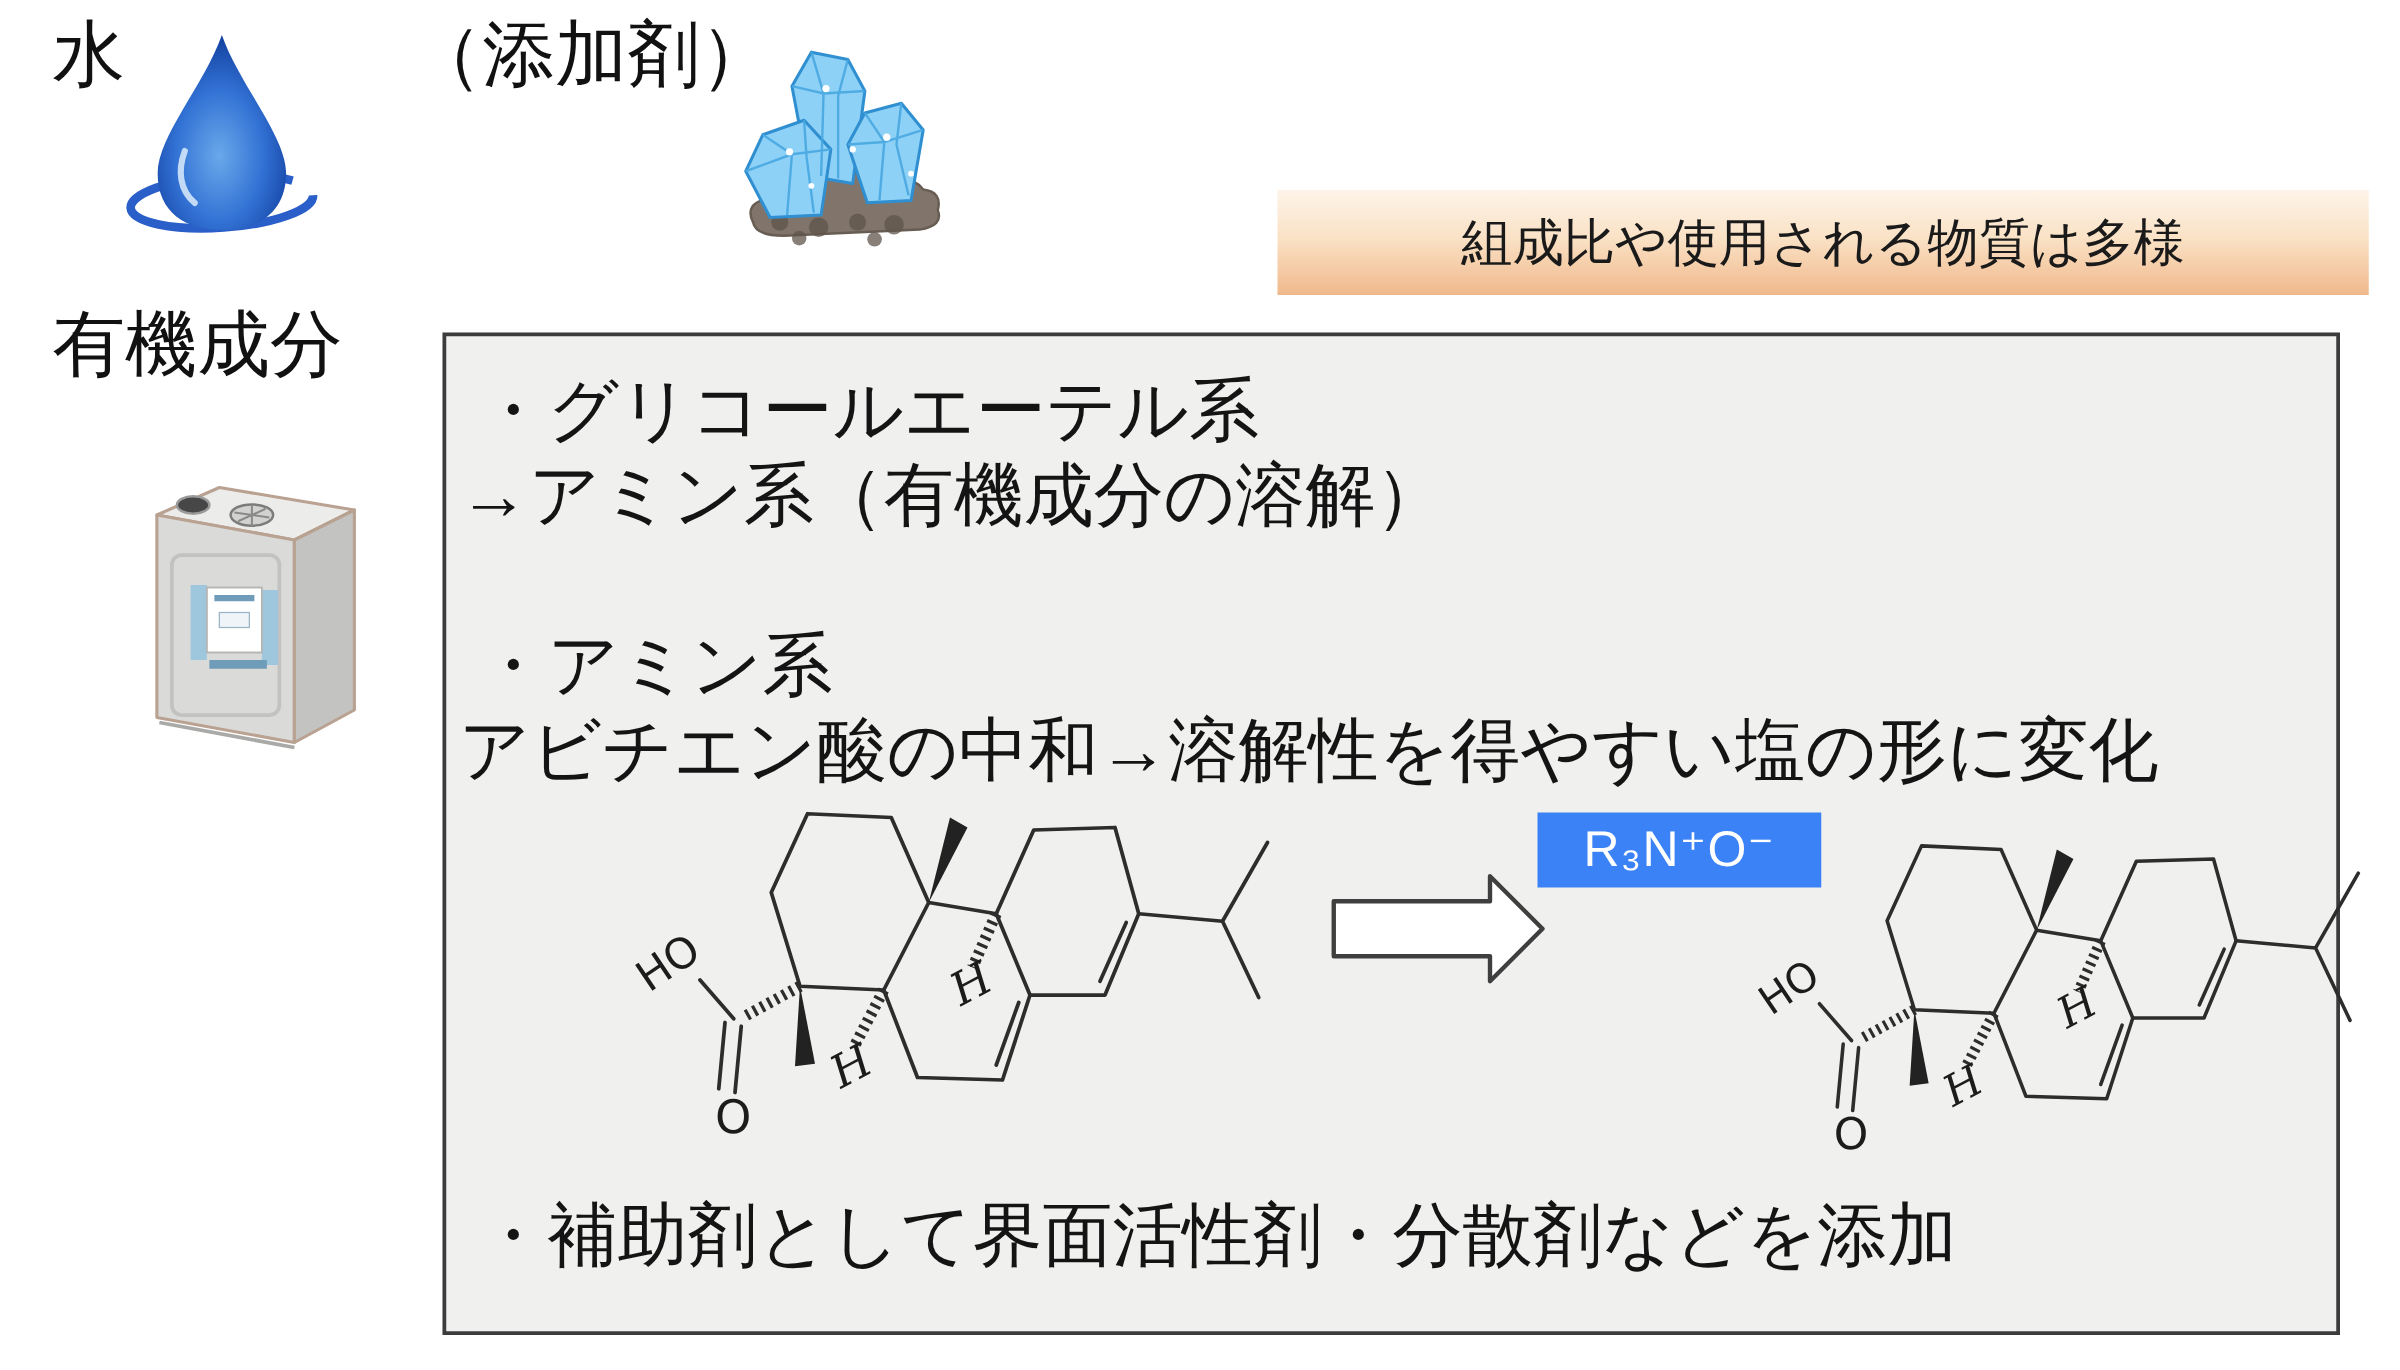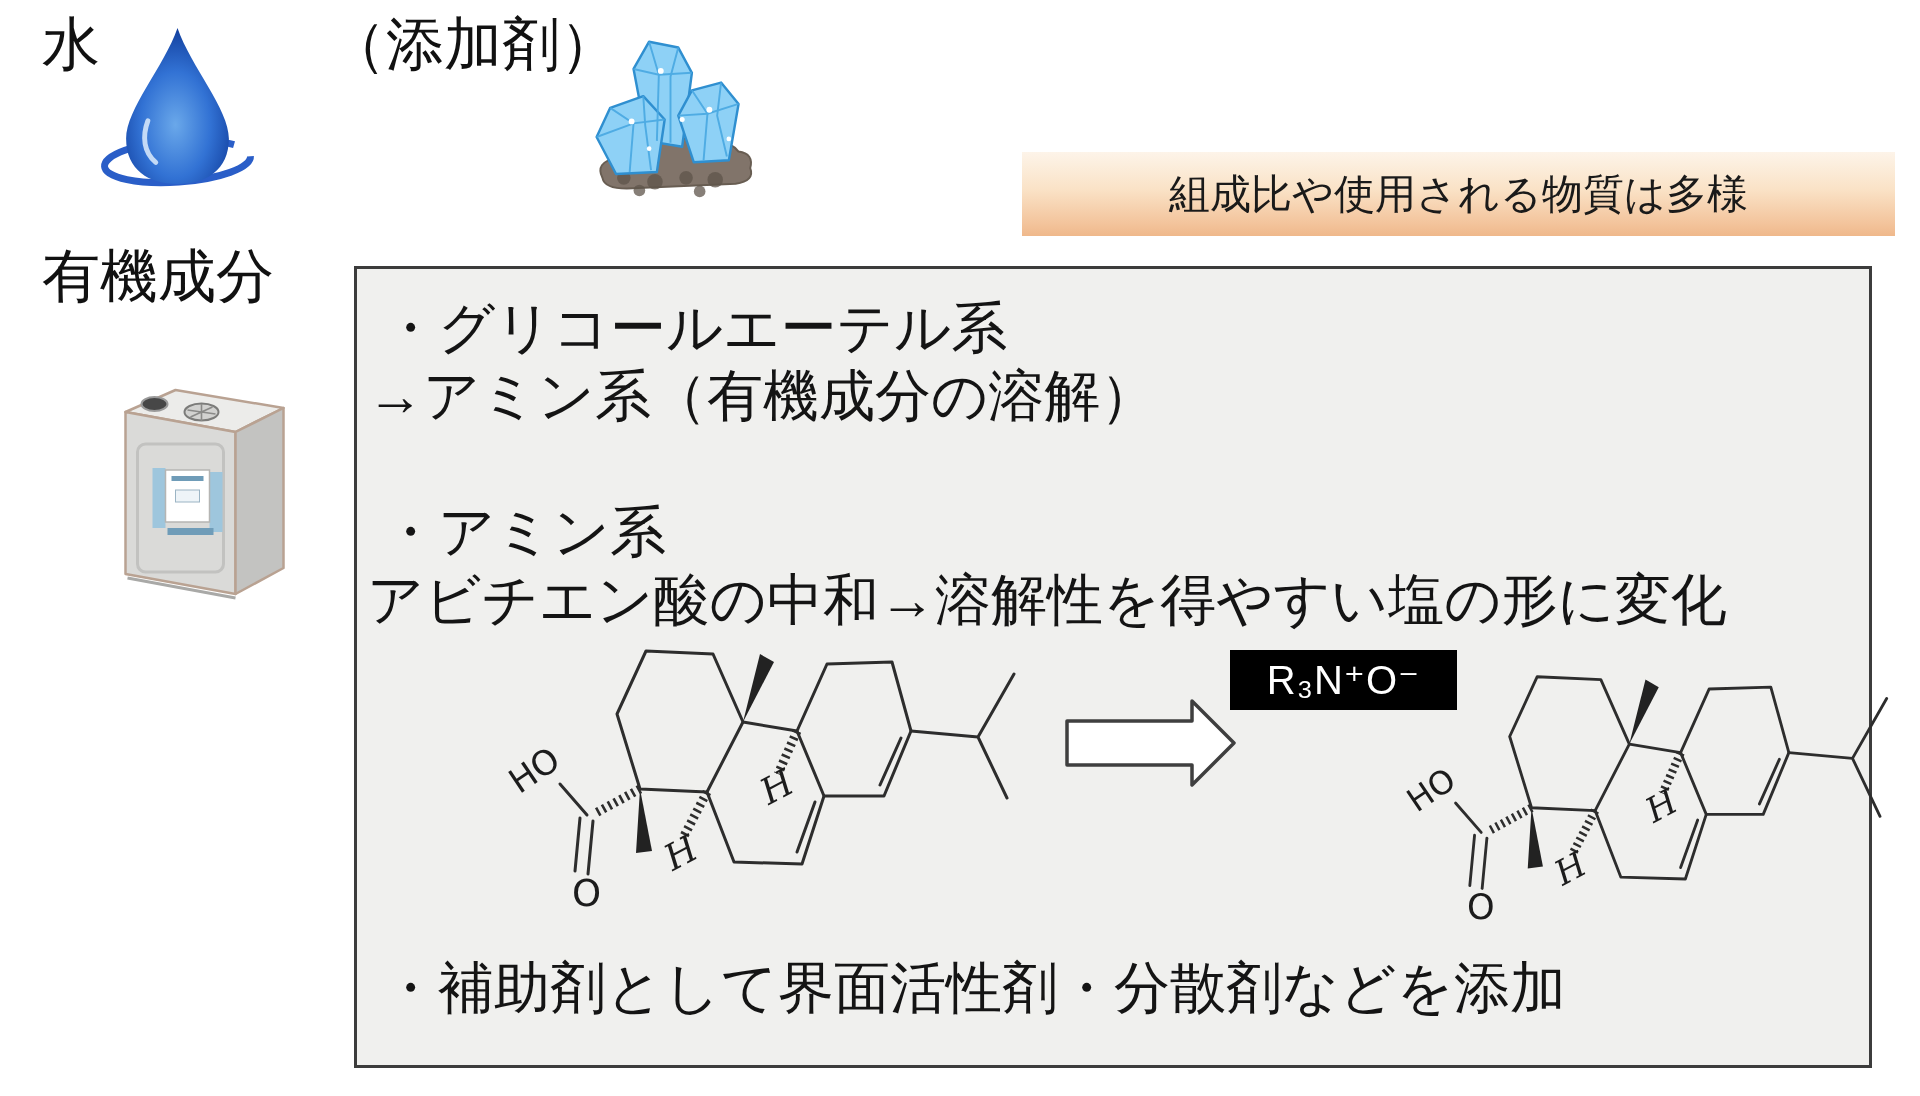--- a/index.html
+++ b/index.html
@@ -8,21 +8,21 @@
   .abs{position:absolute;}
   .jp-label{font-size:58px;font-weight:400;color:#111;white-space:nowrap;line-height:1.12;}
   .jp-label .l2{margin-left:6px;}
   .banner{left:1022px;top:152px;width:873px;height:84px;
           background:linear-gradient(180deg,#fdf4e9 0%,#fae2c6 45%,#f3c49c 85%,#efb88b 100%);
           display:flex;align-items:center;justify-content:center;}
   .banner-text{font-size:41px;color:#1a1a1a;white-space:nowrap;}
   .panel{left:320px;top:266px;width:1518px;height:802px;background:#f0f0ee;
          border:3px solid #3c3c3c;box-sizing:border-box;margin-left:34px;}
   .panel-line{position:absolute;font-size:56px;color:#141414;white-space:nowrap;}
-  .reagent{position:absolute;left:873px;top:381px;width:227px;height:60px;background:#000000;
+  .reagent{position:absolute;left:873px;top:381px;width:227px;height:60px;background:#3b82f6;
            display:flex;align-items:center;justify-content:center;}
   .reagent span{color:#ffffff;font-size:40px;letter-spacing:1px;}
   svg{display:block;}
   .mol-stroke{stroke:#2d2d2d;stroke-width:3;fill:none;stroke-linejoin:round;stroke-linecap:round;}
   .mol-hash{stroke:#2d2d2d;stroke-width:9;fill:none;stroke-dasharray:2.6 4;}
   .mol-wedge{fill:#222;stroke:none;}
   .mol-atom{font-family:"DejaVu Sans","Liberation Sans",sans-serif;font-size:34px;fill:#1c1c1c;}
   .mol-h{font-family:"DejaVu Serif","Liberation Serif",serif;font-style:italic;font-size:36px;fill:#1c1c1c;}
 </style>
 </head>

